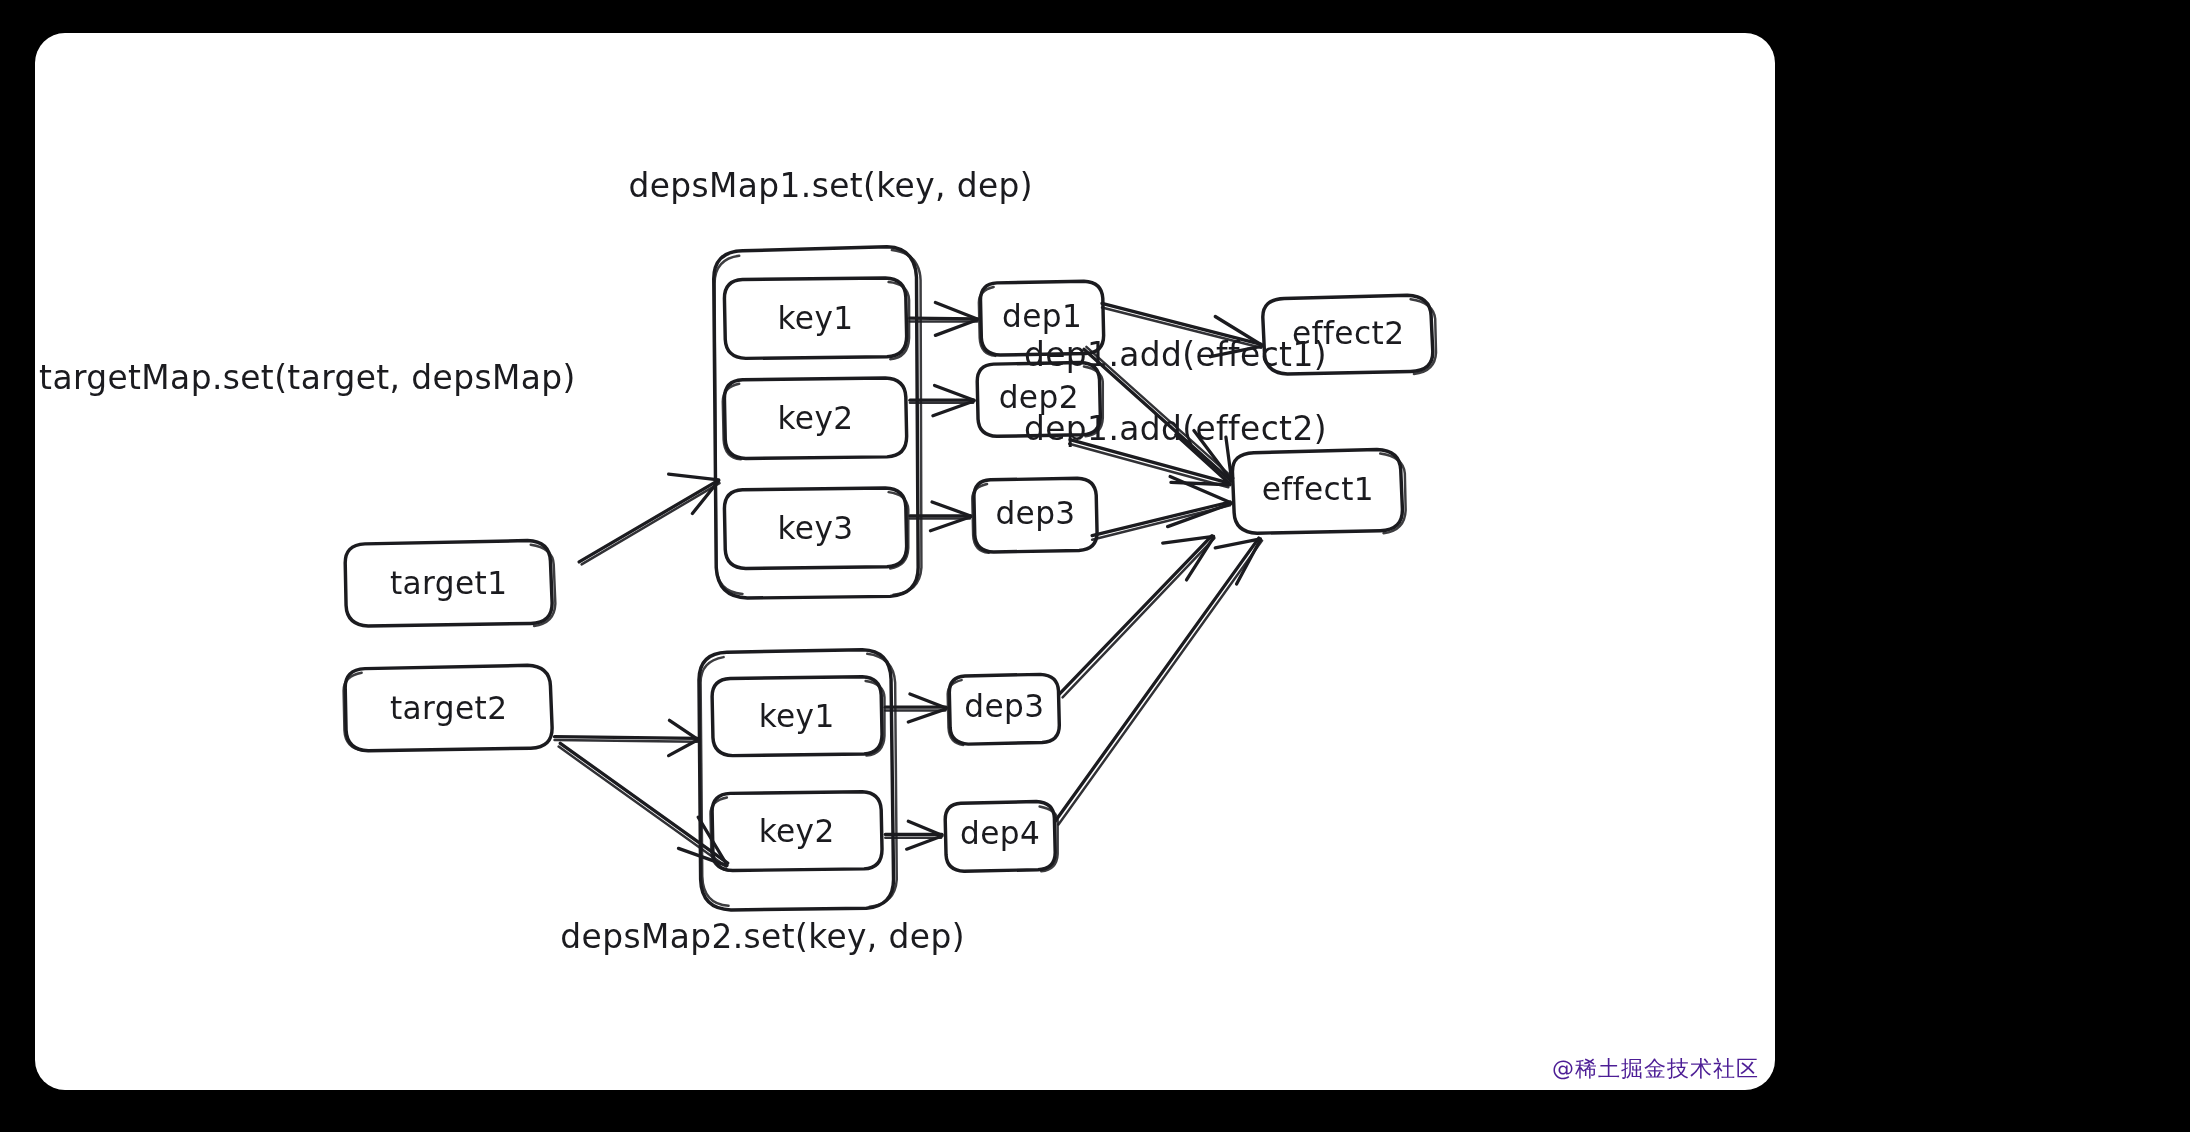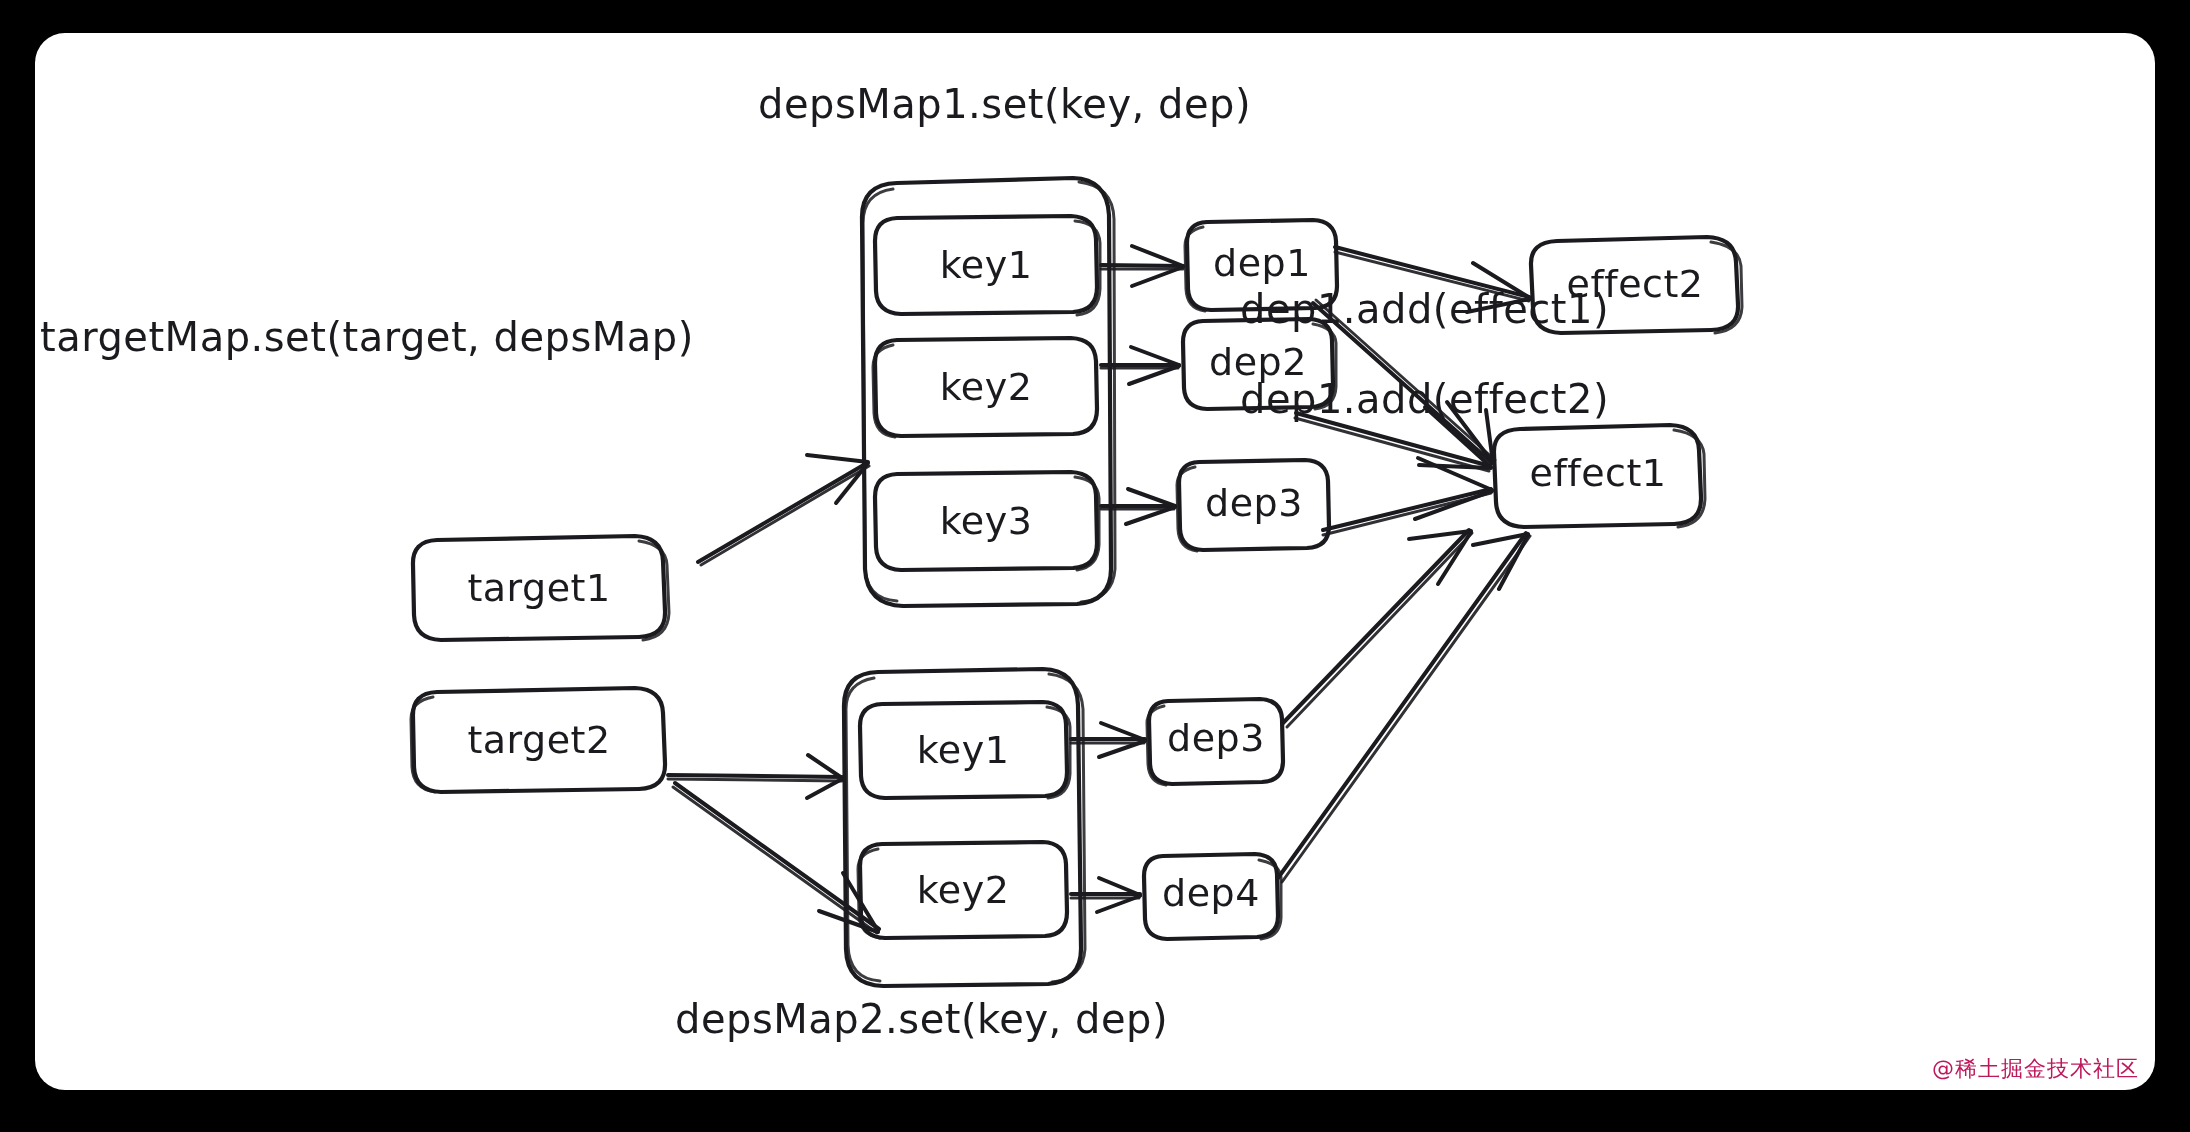--- a/index.html
+++ b/index.html
@@ -14,21 +14,21 @@
   #root {
     position: relative;
     width: 2190px;
     height: 1132px;
     background: #000000;
   }
   #canvas {
     position: absolute;
     left: 35px;
     top: 33px;
-    width: 2120px;
+    width: 1740px;
     height: 1057px;
     background: #ffffff;
     border-radius: 30px;
     overflow: hidden;
   }
   #board {
     position: absolute;
     left: 0; top: 0;
     width: 100%; height: 100%;
   }
@@ -37,21 +37,21 @@
     fill: #1b1b1f;
     font-weight: 500;
     letter-spacing: 0.5px;
   }
   .node-label { font-size: 38px; }
   .ann-label  { font-size: 40px; }
   .watermark {
     position: absolute;
     right: 16px;
     bottom: 6px;
-    color: #be185d;
+    color: #4c1d95;
     font-size: 22px;
     font-family: "DejaVu Sans", sans-serif;
     letter-spacing: 1px;
     z-index: 5;
   }
   svg { display: block; }
   .stroke {
     fill: none;
     stroke: #1b1b1f;
     stroke-linecap: round;

